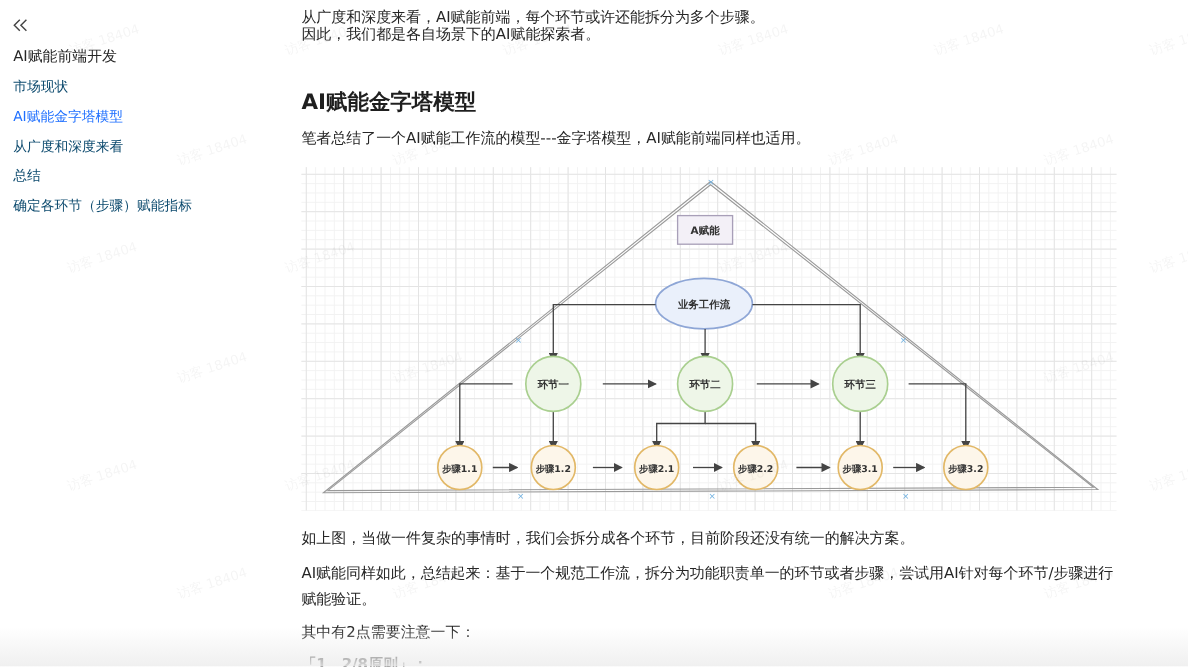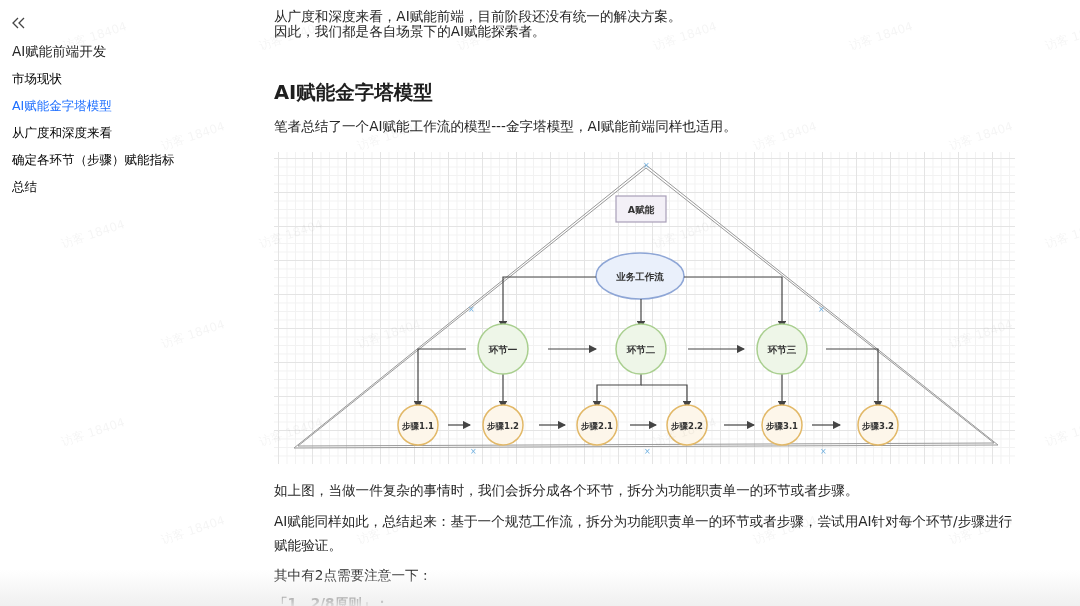--- a/index.html
+++ b/index.html
@@ -2,21 +2,21 @@
 <html><head>
   <meta charset="utf-8">
   <style>
     * { box-sizing: border-box; margin: 0; padding: 0; }
     html, body { width: 1080px; height: 606px; overflow: hidden; background: #ffffff; }
     body { font-family: "DejaVu Sans", "Liberation Sans", sans-serif; color: #262626; position: relative; }
 
     .sidebar { position: absolute; left: 0; top: 0; width: 260px; height: 606px; }
     .collapse-btn { position: absolute; left: 10px; top: 12px; width: 18px; height: 22px; cursor: pointer; }
     .toc { position: absolute; left: 12px; top: 40px; list-style: none; }
-    .toc li { font-size: 12.5px; line-height: 27px; color: #000000; cursor: pointer; white-space: nowrap; }
+    .toc li { font-size: 12.5px; line-height: 27px; color: #0c4a6e; cursor: pointer; white-space: nowrap; }
     .toc li.title { font-size: 13.5px; color: #262626; line-height: 22px; margin-bottom: 3px; }
     .toc li.active { color: #1e6fff; }
 
     .content { position: absolute; left: 274px; top: 0; width: 745px; }
     .para { font-size: 13.6px; line-height: 24px; color: #262626; position: absolute; left: 0; white-space: nowrap; }
     .heading { position: absolute; left: 0; top: 79px; font-size: 19.5px; font-weight: bold; color: #1f1f1f; }
     .multiline { white-space: normal; width: 745px; }
 
     .figure { position: absolute; left: 274px; top: 152px; width: 741px; height: 312px; background-color: #fff;
       background-image:
@@ -43,31 +43,31 @@
     <svg width="18" height="22" viewBox="0 0 18 22">
       <polyline points="8,6 3,11 8,16" fill="none" stroke="#444" stroke-width="1.3"></polyline>
       <polyline points="14,6 9,11 14,16" fill="none" stroke="#444" stroke-width="1.3"></polyline>
     </svg>
   </div>
   <ul class="toc">
     <li class="title">AI赋能前端开发</li>
     <li>市场现状</li>
     <li class="active">AI赋能金字塔模型</li>
     <li>从广度和深度来看</li>
+    <li>总结</li>
     <li>确定各环节（步骤）赋能指标</li>
-    <li>总结</li>
   </ul>
 </nav>
 
 <main class="content">
-  <p class="para" style="top:4px;">从广度和深度来看，AI赋能前端，目前阶段还没有统一的解决方案。</p>
+  <p class="para" style="top:4px;">从广度和深度来看，AI赋能前端，每个环节或许还能拆分为多个步骤。</p>
   <p class="para" style="top:19px;">因此，我们都是各自场景下的AI赋能探索者。</p>
   <h2 class="heading">AI赋能金字塔模型</h2>
   <p class="para" style="top:114px;text-align:right;">笔者总结了一个AI赋能工作流的模型---金字塔模型，AI赋能前端同样也适用。</p>
-  <p class="para" style="top:478px;">如上图，当做一件复杂的事情时，我们会拆分成各个环节，拆分为功能职责单一的环节或者步骤。</p>
+  <p class="para" style="top:478px;">如上图，当做一件复杂的事情时，我们会拆分成各个环节，目前阶段还没有统一的解决方案。</p>
   <p class="para multiline" style="top:509px;">AI赋能同样如此，总结起来：基于一个规范工作流，拆分为功能职责单一的环节或者步骤，尝试用AI针对每个环节/步骤进行赋能验证。</p>
   <p class="para" style="top:563px;">其中有2点需要注意一下：</p>
 </main>
 
 <figure class="figure">
   <svg width="741" height="312" viewBox="0 0 741 312">
     <defs>
       <marker id="arr" markerWidth="7" markerHeight="7" refX="6" refY="3.5" orient="auto">
         <path d="M0,0 L7,3.5 L0,7 z" fill="#444"></path>
       </marker>

